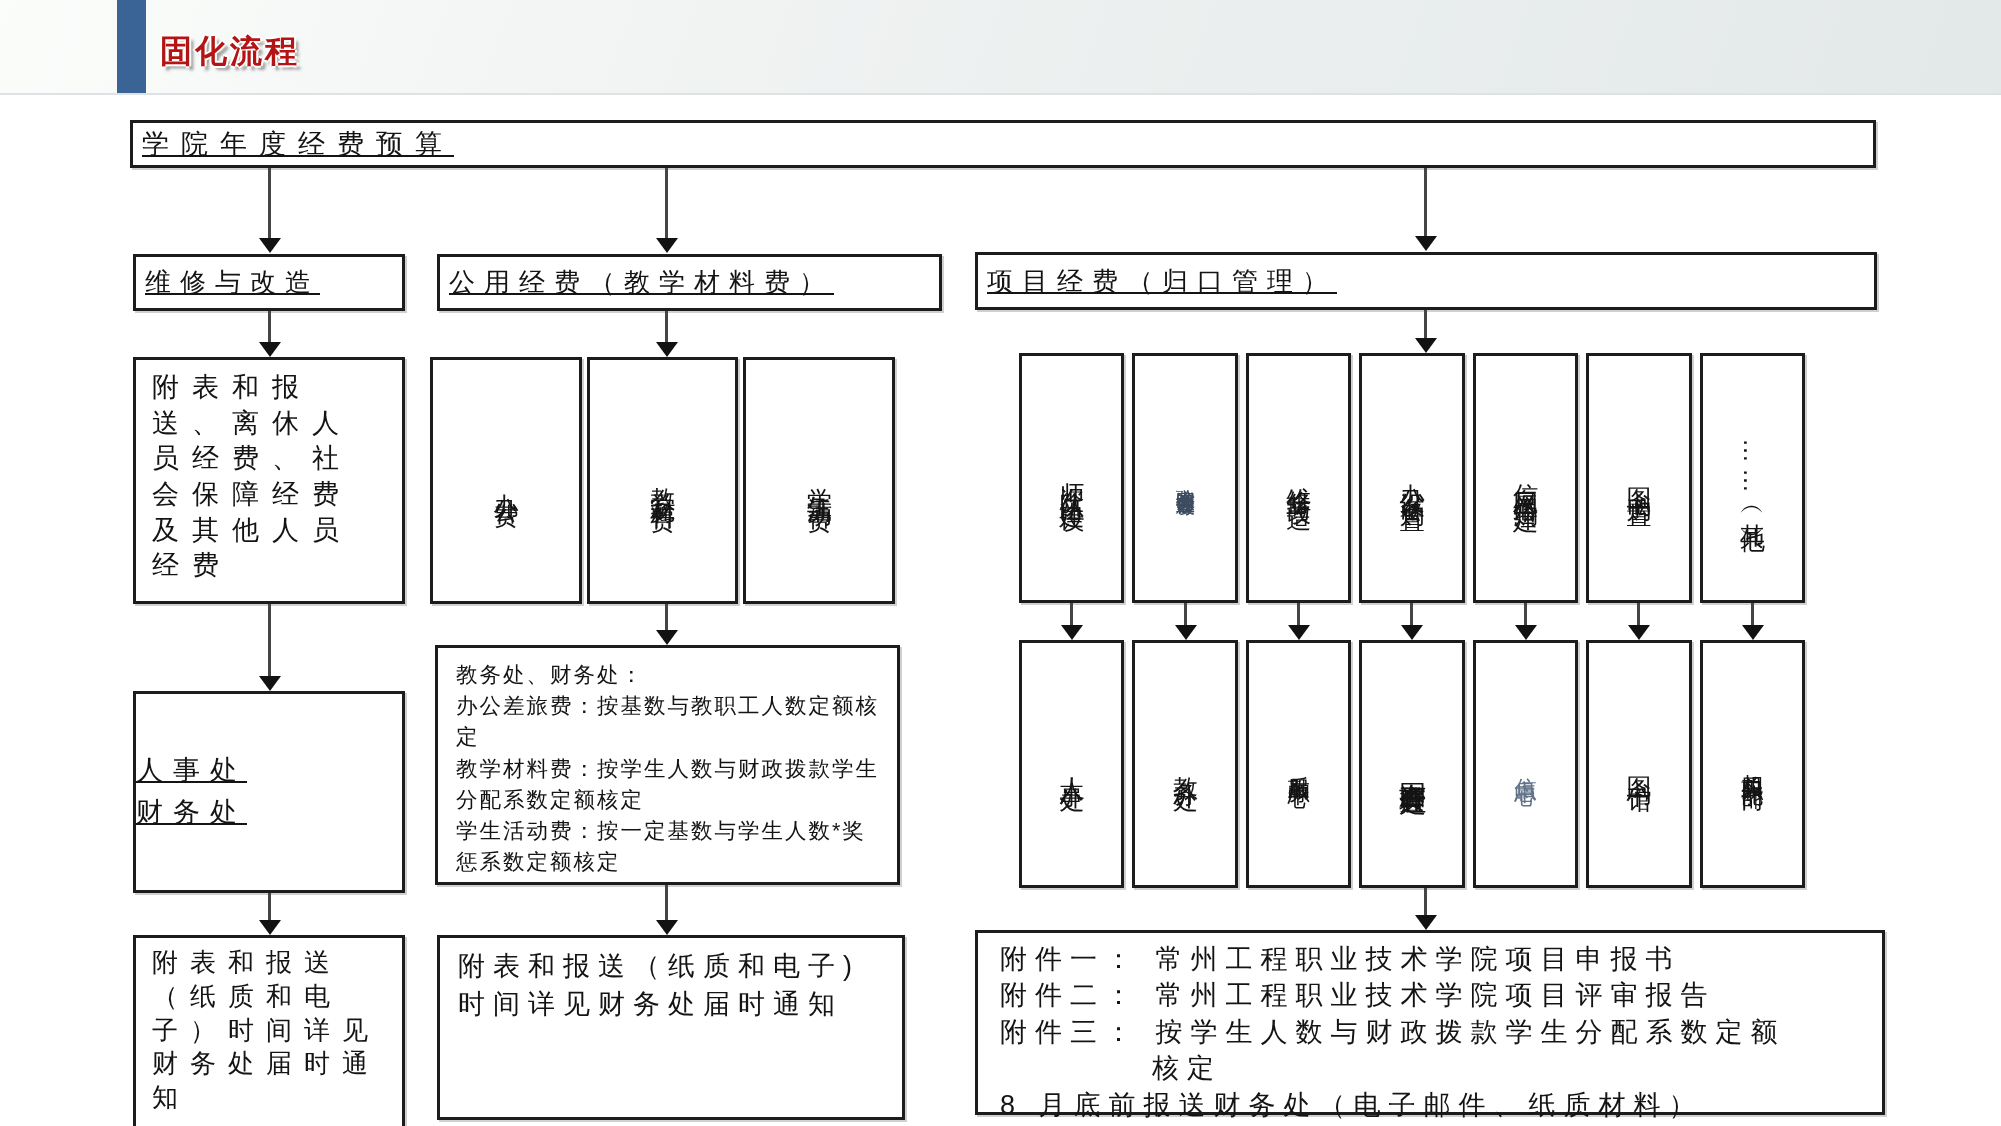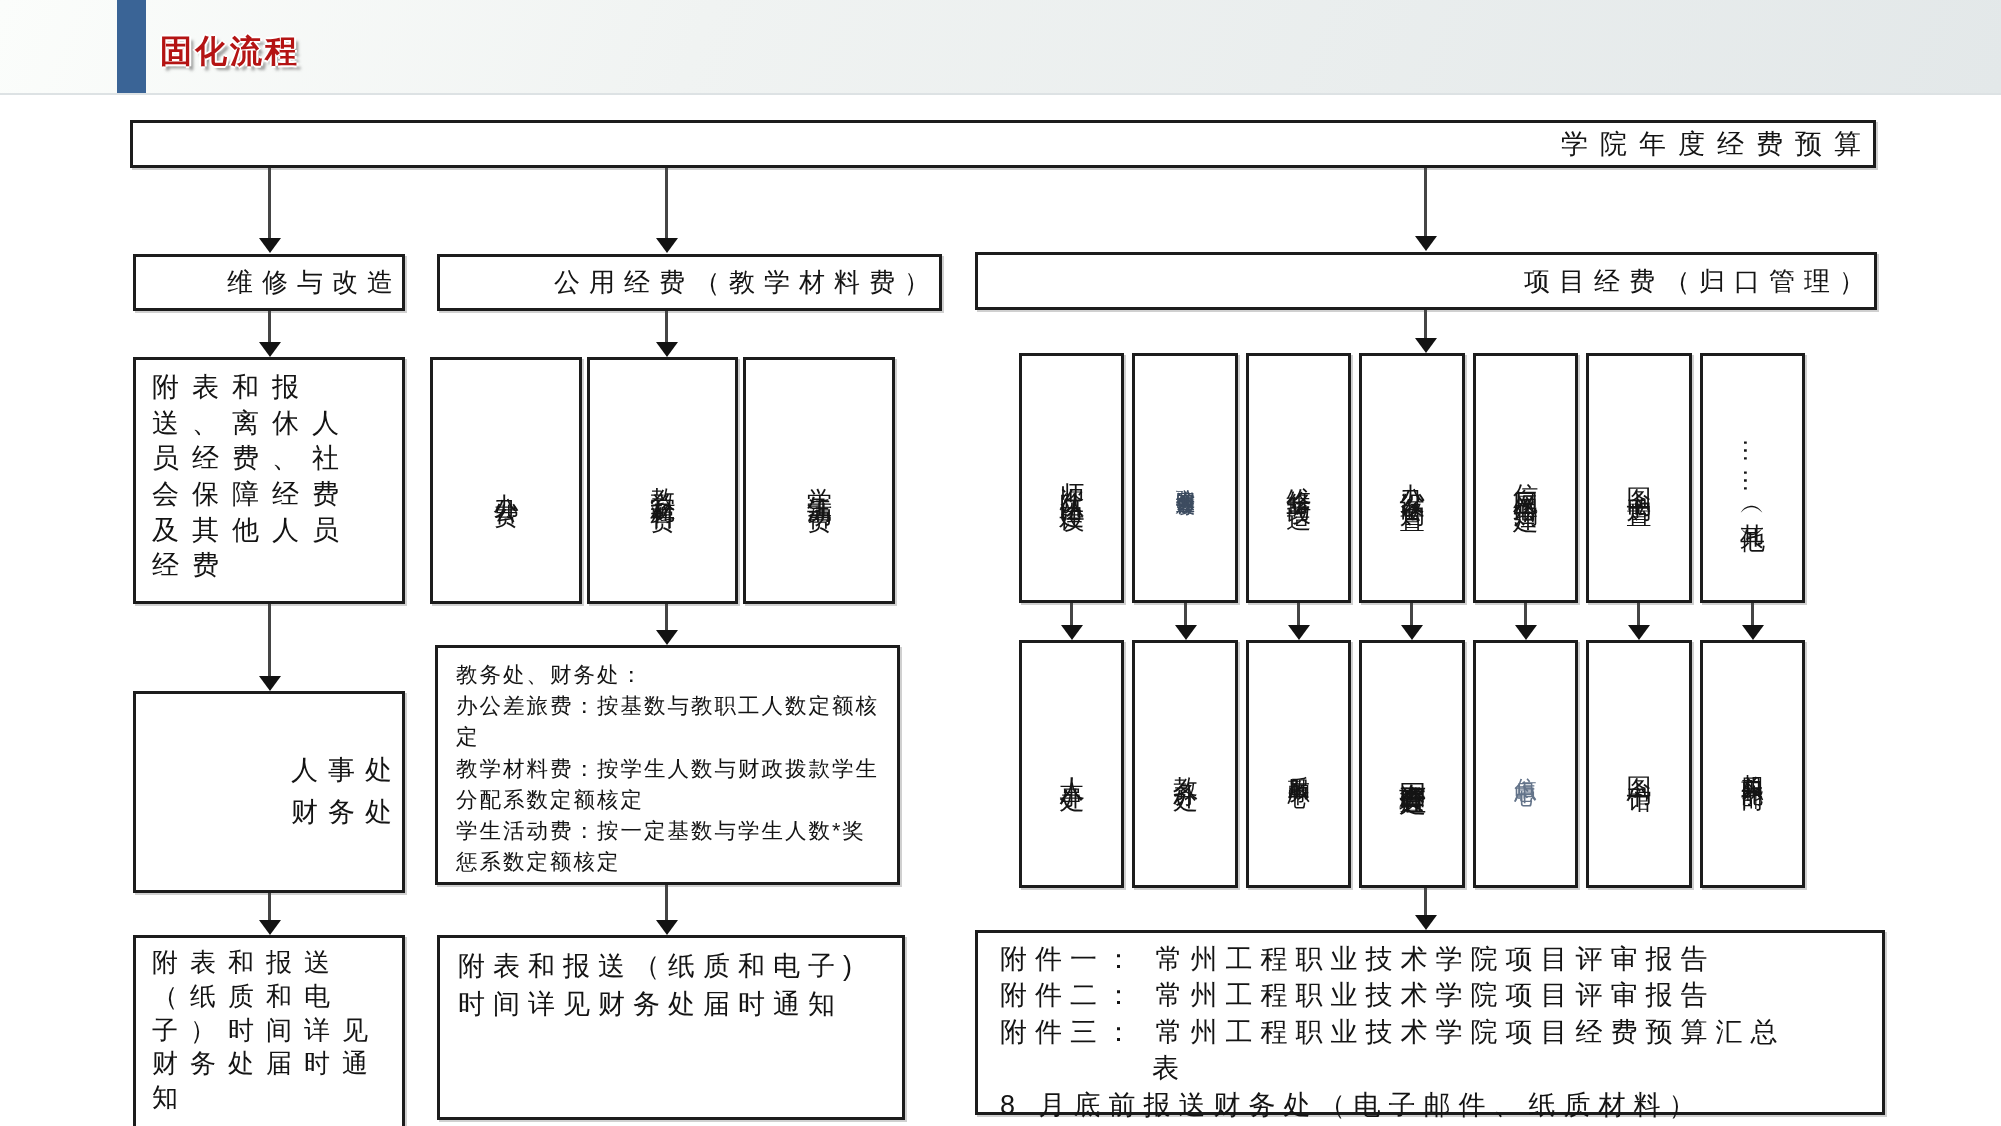--- a/index.html
+++ b/index.html
@@ -17,21 +17,21 @@
   .slide-title{
     position:absolute;left:160px;top:30px;margin:0;
     font-size:32px;font-weight:bold;letter-spacing:3px;color:#b41414;
     text-shadow:2px 0 0 #fff,-2px 0 0 #fff,0 2px 0 #fff,0 -2px 0 #fff,4px 4px 3px rgba(70,70,70,.55);
   }
   
   .box{
     position:absolute;box-sizing:border-box;border:3px solid #1c1c1c;background:#fff;
     box-shadow:2px 2px 0 rgba(120,120,120,.35);
   }
-  .center{display:flex;align-items:center;justify-content:flex-end;text-align:center;}
+  .center{display:flex;align-items:center;justify-content:flex-start;text-align:center;text-decoration:underline;}
   .hlabel{font-size:26px;letter-spacing:9px;text-indent:9px;}
   
   .vgroup{position:absolute;display:flex;box-sizing:border-box;}
   .vbox{
     flex:1;box-sizing:border-box;border:3px solid #1c1c1c;background:#fff;
     box-shadow:2px 2px 0 rgba(120,120,120,.35);
     display:flex;align-items:center;justify-content:center;
   }
   .vtext{writing-mode:vertical-rl;text-orientation:mixed;font-size:25px;letter-spacing:5px;line-height:1.1;}
   .v-sm{font-size:19px;letter-spacing:1px;color:#3d4c60;}
@@ -152,23 +152,23 @@
 
   <div class="box" style="left:133px;top:935px;width:272px;height:211px;padding:8px 16px;font-size:26px;letter-spacing:12px;line-height:1.3;">
     <span>附表和报送（纸质和电子）时间详见财务处届时通知</span>
   </div>
 
   <div class="box" style="left:437px;top:935px;width:468px;height:185px;padding:10px 18px;font-size:27px;letter-spacing:8px;line-height:1.4;">
     <span>附表和报送（纸质和电子)时间详见财务处届时通知</span>
   </div>
 
   <div class="box" style="left:975px;top:930px;width:910px;height:185px;padding:8px 95px 8px 22px;font-size:27px;letter-spacing:8px;line-height:1.35;">
-    <div class="att-line">附件一： 常州工程职业技术学院项目评审报告</div>
+    <div class="att-line">附件一： 常州工程职业技术学院项目申报书</div>
     <div class="att-line">附件二： 常州工程职业技术学院项目评审报告</div>
-    <div class="att-line">附件三： 常州工程职业技术学院项目经费预算汇总表</div>
+    <div class="att-line">附件三： 按学生人数与财政拨款学生分配系数定额核定</div>
     <div class="att-line att-plain">8 月底前报送财务处（电子邮件、纸质材料）</div>
   </div>
 
   <div class="arrow" style="left:268px;top:168px;height:70px;"></div>
   <div class="arrow" style="left:665px;top:168px;height:70px;"></div>
   <div class="arrow" style="left:1424px;top:168px;height:68px;"></div>
 
   <div class="arrow" style="left:268px;top:311px;height:31px;"></div>
   <div class="arrow" style="left:665px;top:311px;height:31px;"></div>
   <div class="arrow" style="left:1424px;top:310px;height:28px;"></div>

